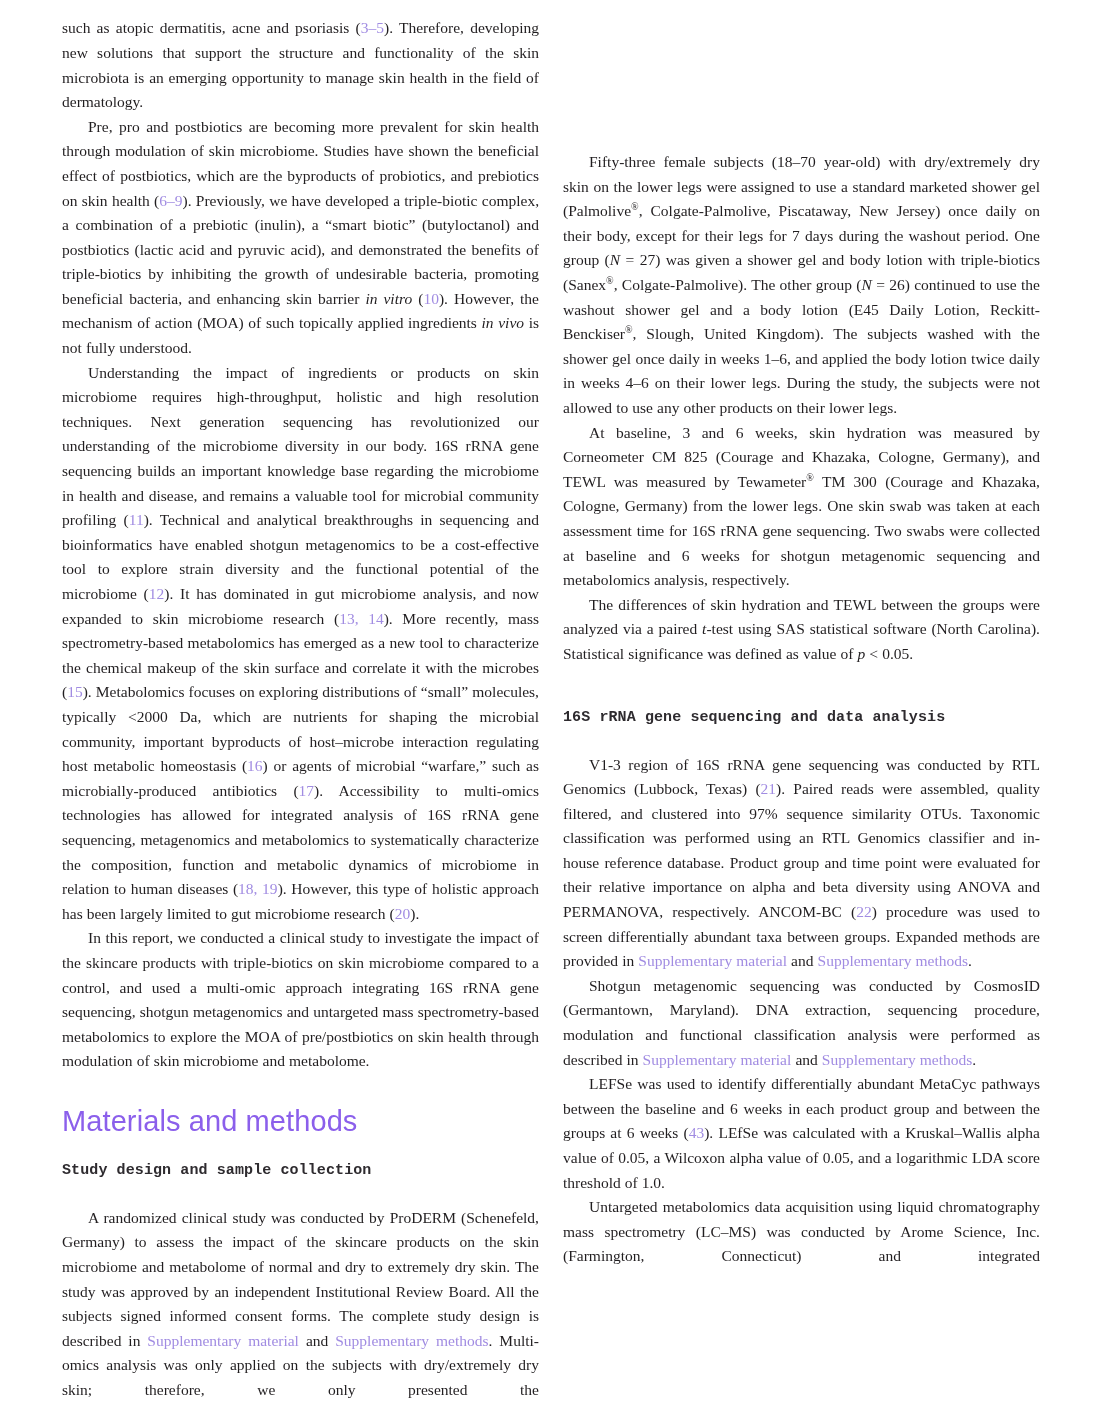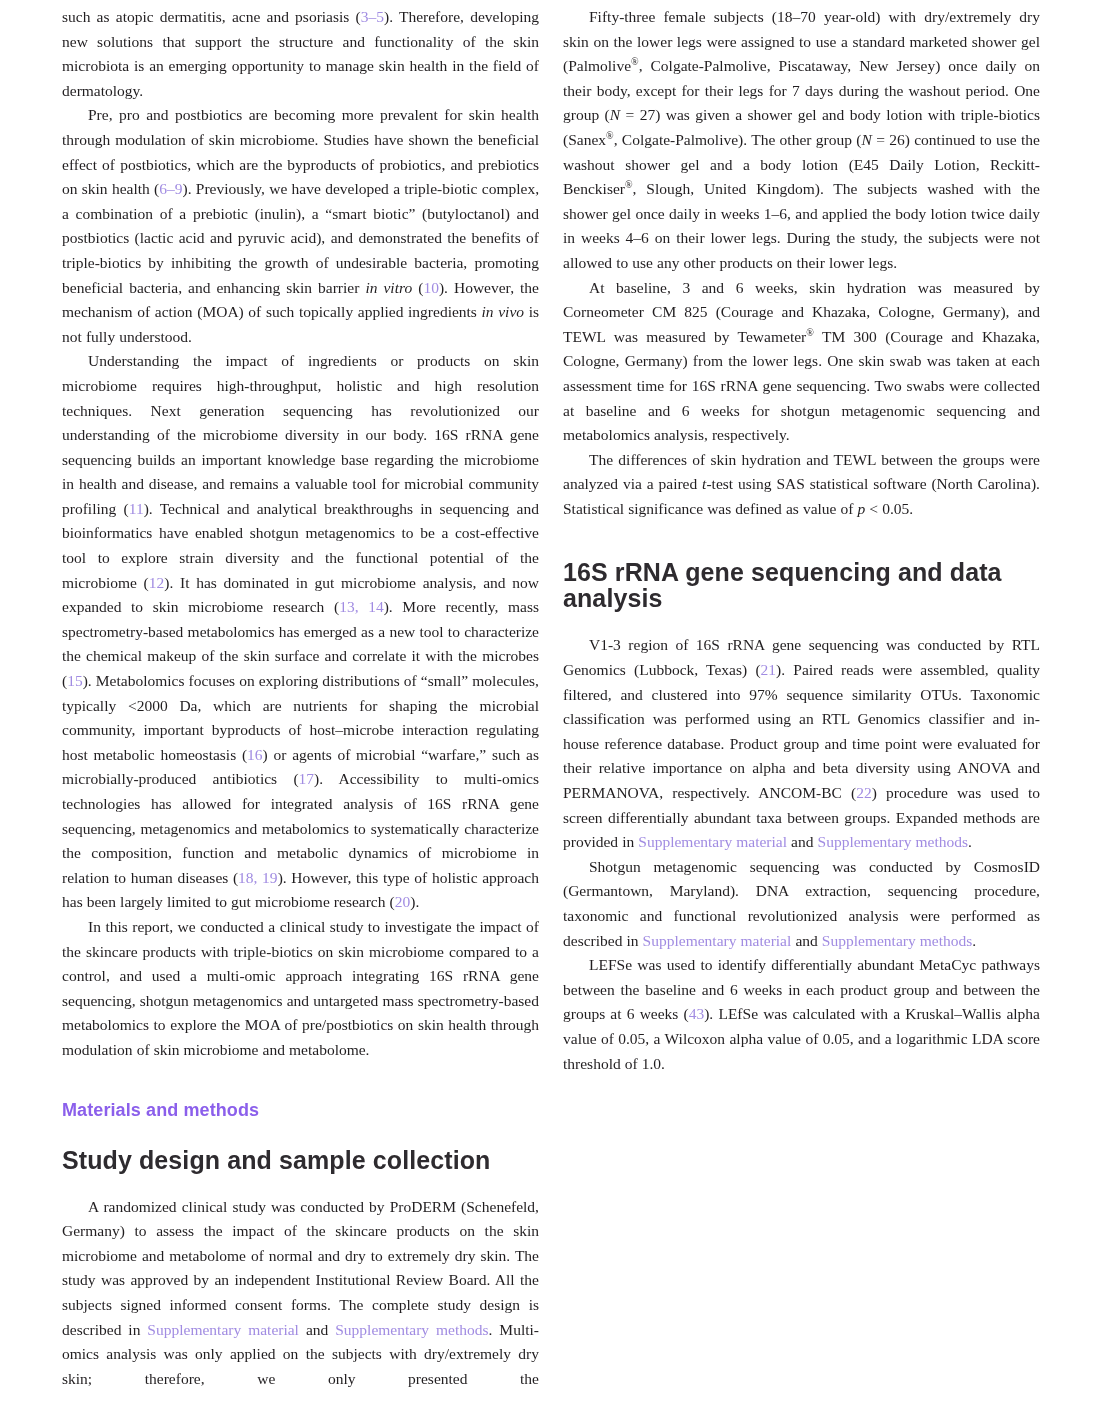--- a/index.html
+++ b/index.html
@@ -8,47 +8,48 @@
     background: #ffffff;
     overflow: hidden;
     font-family: "Liberation Serif", "DejaVu Serif", serif;
   }
   .page {
     box-sizing: border-box;
     width: 1100px; height: 1414px;
     padding: 5px 48px 0 62px;
     display: flex;
     gap: 24px;
+    align-items: center;
   }
   .col { width: 477px; flex: 0 0 477px; }
   .para {
     margin: 0;
     font-size: 15.5px;
     line-height: 24.6px;
     color: var(--body-color, #211e20);
     text-align: justify;
     word-spacing: 0.2px;
   }
   .para.indent { text-indent: 26px; }
   .para.last-justify { text-align-last: justify; }
   .i { font-style: italic; }
   .ref, .link { color: var(--link-color, #a18ce2); cursor: pointer; }
   sup.sup { font-size: 10px; line-height: 0; }
   h1.h1 {
     font-family: "Liberation Sans", "DejaVu Sans", sans-serif;
-    font-weight: 700;
-    font-size: 18px; line-height: 30px;
+    font-weight: 400;
+    font-size: 29px; line-height: 30px;
     color: var(--accent-color, #8b5feb);
     margin: 32px 0 14px 0;
     letter-spacing: 0.1px;
   }
   h2.h2 {
-    font-family: Liberation Sans, sans-serif;
+    font-family: Liberation Mono, monospace;
     font-weight: 700;
-    font-size: 25px; line-height: 26px;
+    font-size: 15px; line-height: 26px;
     color: var(--subheading-color, #2e2b2f);
     margin: 38px 0 22px 0;
     letter-spacing: 0.1px;
   }
   h1.h1 + h2.h2 { margin-top: 22px; }
   .col > .para:first-child, .col > h1:first-child, .col > h2:first-child { margin-top: 0; }
 </style>
 </head>
 <body style="background: rgb(255, 255, 255);">
 
@@ -61,16 +62,17 @@
       <h1 class="h1">Materials and methods</h1>
       <h2 class="h2">Study design and sample collection</h2>
       <p class="para indent last-justify"><span>A randomized clinical study was conducted by ProDERM (Schenefeld, Germany) to assess the impact of the skincare products on the skin microbiome and metabolome of normal and dry to extremely dry skin. The study was approved by an independent Institutional Review Board. All the subjects signed informed consent forms. The complete study design is described in </span><span class="link">Supplementary material</span><span> and </span><span class="link">Supplementary methods</span><span>. Multi-omics analysis was only applied on the subjects with dry/extremely dry skin; therefore, we only presented the</span></p>
     </div>
   <div class="col">
       <p class="para indent"><span>Fifty-three female subjects (18–70 year-old) with dry/extremely dry skin on the lower legs were assigned to use a standard marketed shower gel (Palmolive</span><sup class="sup">®</sup><span>, Colgate-Palmolive, Piscataway, New Jersey) once daily on their body, except for their legs for 7 days during the washout period. One group (</span><span class="i">N</span><span> = 27) was given a shower gel and body lotion with triple-biotics (Sanex</span><sup class="sup">®</sup><span>, Colgate-Palmolive). The other group (</span><span class="i">N</span><span> = 26) continued to use the washout shower gel and a body lotion (E45 Daily Lotion, Reckitt-Benckiser</span><sup class="sup">®</sup><span>, Slough, United Kingdom). The subjects washed with the shower gel once daily in weeks 1–6, and applied the body lotion twice daily in weeks 4–6 on their lower legs. During the study, the subjects were not allowed to use any other products on their lower legs.</span></p>
       <p class="para indent"><span>At baseline, 3 and 6 weeks, skin hydration was measured by Corneometer CM 825 (Courage and Khazaka, Cologne, Germany), and TEWL was measured by Tewameter</span><sup class="sup">®</sup><span> TM 300 (Courage and Khazaka, Cologne, Germany) from the lower legs. One skin swab was taken at each assessment time for 16S rRNA gene sequencing. Two swabs were collected at baseline and 6 weeks for shotgun metagenomic sequencing and metabolomics analysis, respectively.</span></p>
       <p class="para indent"><span>The differences of skin hydration and TEWL between the groups were analyzed via a paired </span><span class="i">t</span><span>-test using SAS statistical software (North Carolina). Statistical significance was defined as value of </span><span class="i">p</span><span> &lt; 0.05.</span></p>
       <h2 class="h2">16S rRNA gene sequencing and data analysis</h2>
       <p class="para indent"><span>V1-3 region of 16S rRNA gene sequencing was conducted by RTL Genomics (Lubbock, Texas) (</span><span class="ref">21</span><span>). Paired reads were assembled, quality filtered, and clustered into 97% sequence similarity OTUs. Taxonomic classification was performed using an RTL Genomics classifier and in-house reference database. Product group and time point were evaluated for their relative importance on alpha and beta diversity using ANOVA and PERMANOVA, respectively. ANCOM-BC (</span><span class="ref">22</span><span>) procedure was used to screen differentially abundant taxa between groups. Expanded methods are provided in </span><span class="link">Supplementary material</span><span> and </span><span class="link">Supplementary methods</span><span>.</span></p>
-      <p class="para indent"><span>Shotgun metagenomic sequencing was conducted by CosmosID (Germantown, Maryland). DNA extraction, sequencing procedure, taxonomic and functional revolutionized analysis were performed as described in </span><span class="link">Supplementary material</span><span> and </span><span class="link">Supplementary methods</span><span>.</span></p>
+      <p class="para indent"><span>Shotgun metagenomic sequencing was conducted by CosmosID (Germantown, Maryland). DNA extraction, sequencing procedure, modulation and functional classification analysis were performed as described in </span><span class="link">Supplementary material</span><span> and </span><span class="link">Supplementary methods</span><span>.</span></p>
       <p class="para indent"><span>LEFSe was used to identify differentially abundant MetaCyc pathways between the baseline and 6 weeks in each product group and between the groups at 6 weeks (</span><span class="ref">43</span><span>). LEfSe was calculated with a Kruskal–Wallis alpha value of 0.05, a Wilcoxon alpha value of 0.05, and a logarithmic LDA score threshold of 1.0.</span></p>
+      <p class="para indent last-justify"><span>Untargeted metabolomics data acquisition using liquid chromatography mass spectrometry (LC–MS) was conducted by Arome Science, Inc. (Farmington, Connecticut) and integrated</span></p>
     </div>
 </div>
 
 </body></html>

